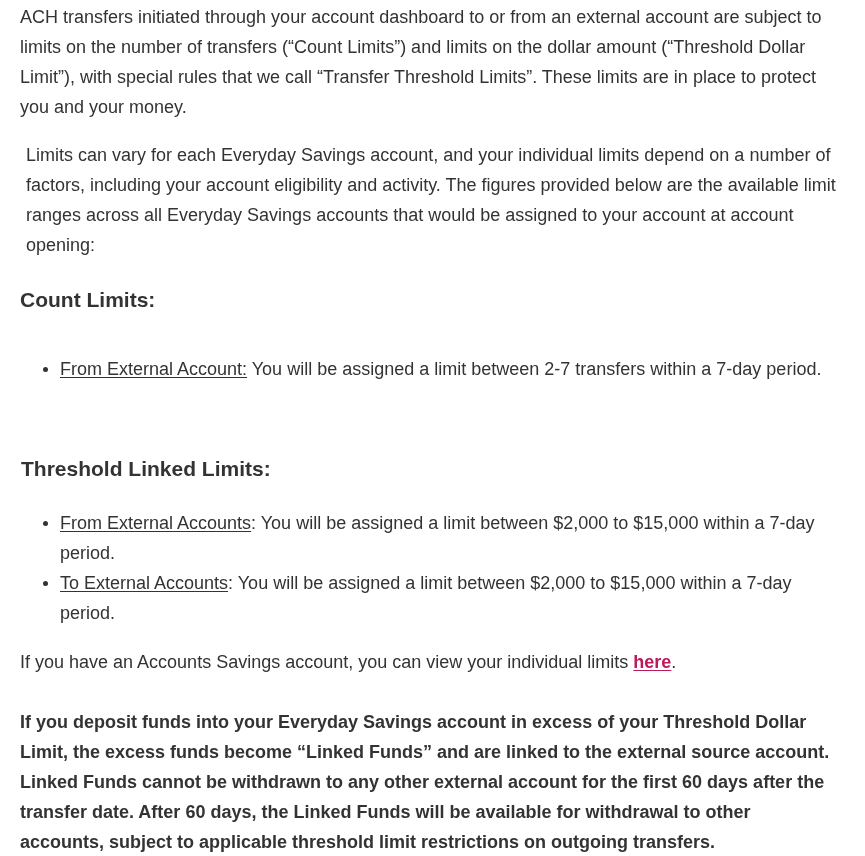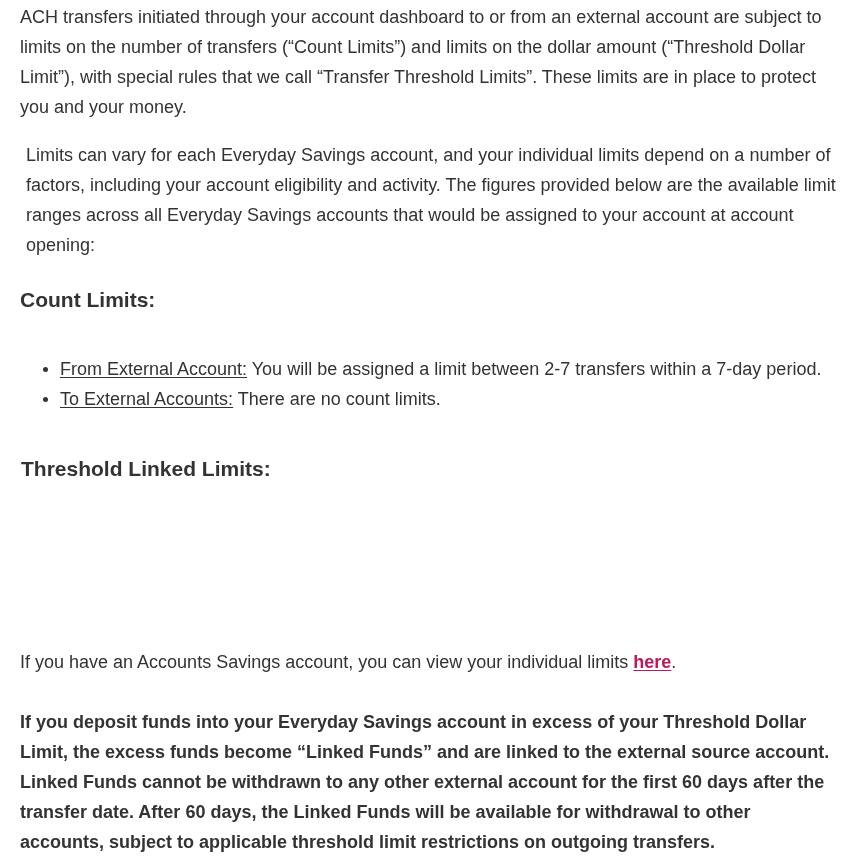--- a/index.html
+++ b/index.html
@@ -44,27 +44,30 @@
   <p class="p1">ACH transfers initiated through your account dashboard to or from an external account are subject to limits on the number of transfers (“Count Limits”) and limits on the dollar amount (“Threshold Dollar Limit”), with special rules that we call “Transfer Threshold Limits”. These limits are in place to protect you and your money.</p>
 
   <p class="p2">Limits can vary for each Everyday Savings account, and your individual limits depend on a number of factors, including your account eligibility and activity. The figures provided below are the available limit ranges across all Everyday Savings accounts that would be assigned to your account at account opening:</p>
 
   <h3 class="h-count">Count Limits:</h3>
 
   <ul class="ul-count">
     <li>
       <span class="u">From External Account:</span><span> You will be assigned a limit between 2-7 transfers within a 7-day period.</span>
     </li>
-    <li>
-      <span class="u">To External Accounts:</span><span> There are no count limits.</span>
-    </li>
   </ul>
 
   <h3 class="h-threshold">Threshold Linked Limits:</h3>
 
   <ul class="ul-threshold">
+    <li>
+      <span class="u">From External Accounts</span><span>: You will be assigned a limit between $2,000 to $15,000 within a 7-day period.</span>
+    </li>
+    <li>
+      <span class="u">To External Accounts</span><span>: You will be assigned a limit between $2,000 to $15,000 within a 7-day period.</span>
+    </li>
   </ul>
 
   <p class="p3"><span>If you have an Accounts Savings account, you can view your individual limits </span><a class="green" href="#">here</a><span>.</span></p>
 
   <p class="p4">If you deposit funds into your Everyday Savings account in excess of your Threshold Dollar Limit, the excess funds become “Linked Funds” and are linked to the external source account. Linked Funds cannot be withdrawn to any other external account for the first 60 days after the transfer date. After 60 days, the Linked Funds will be available for withdrawal to other accounts, subject to applicable threshold limit restrictions on outgoing transfers.</p>
 
 </div>
 
 </body></html>

